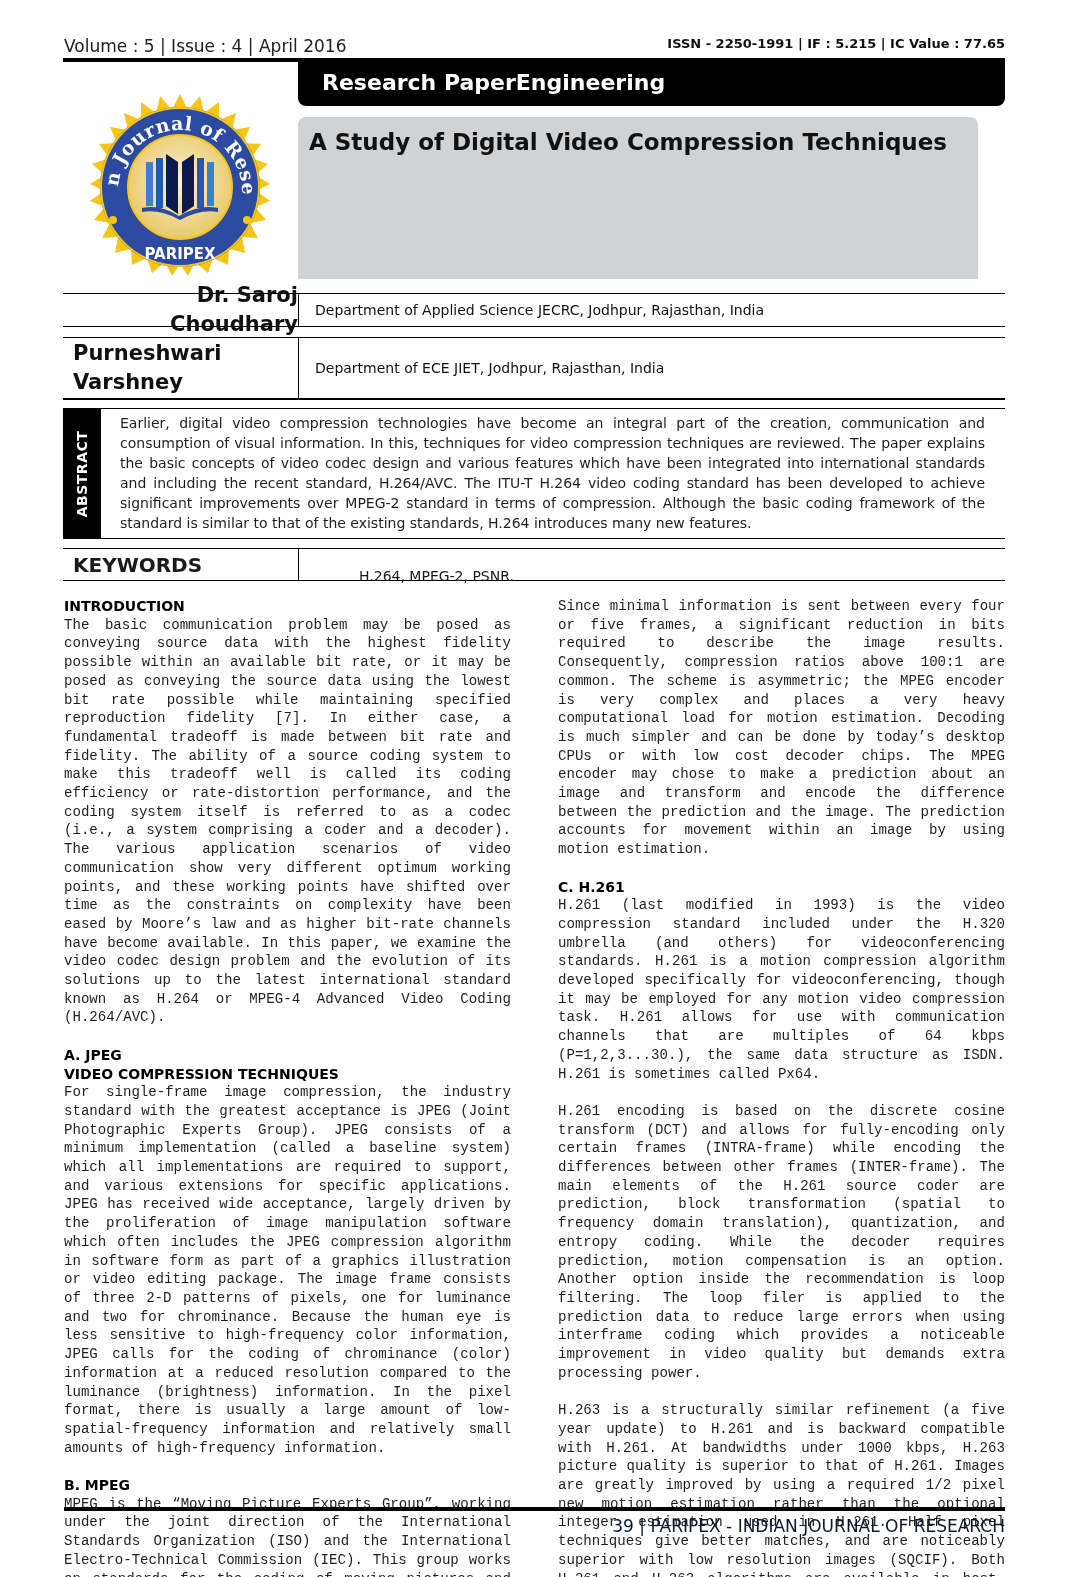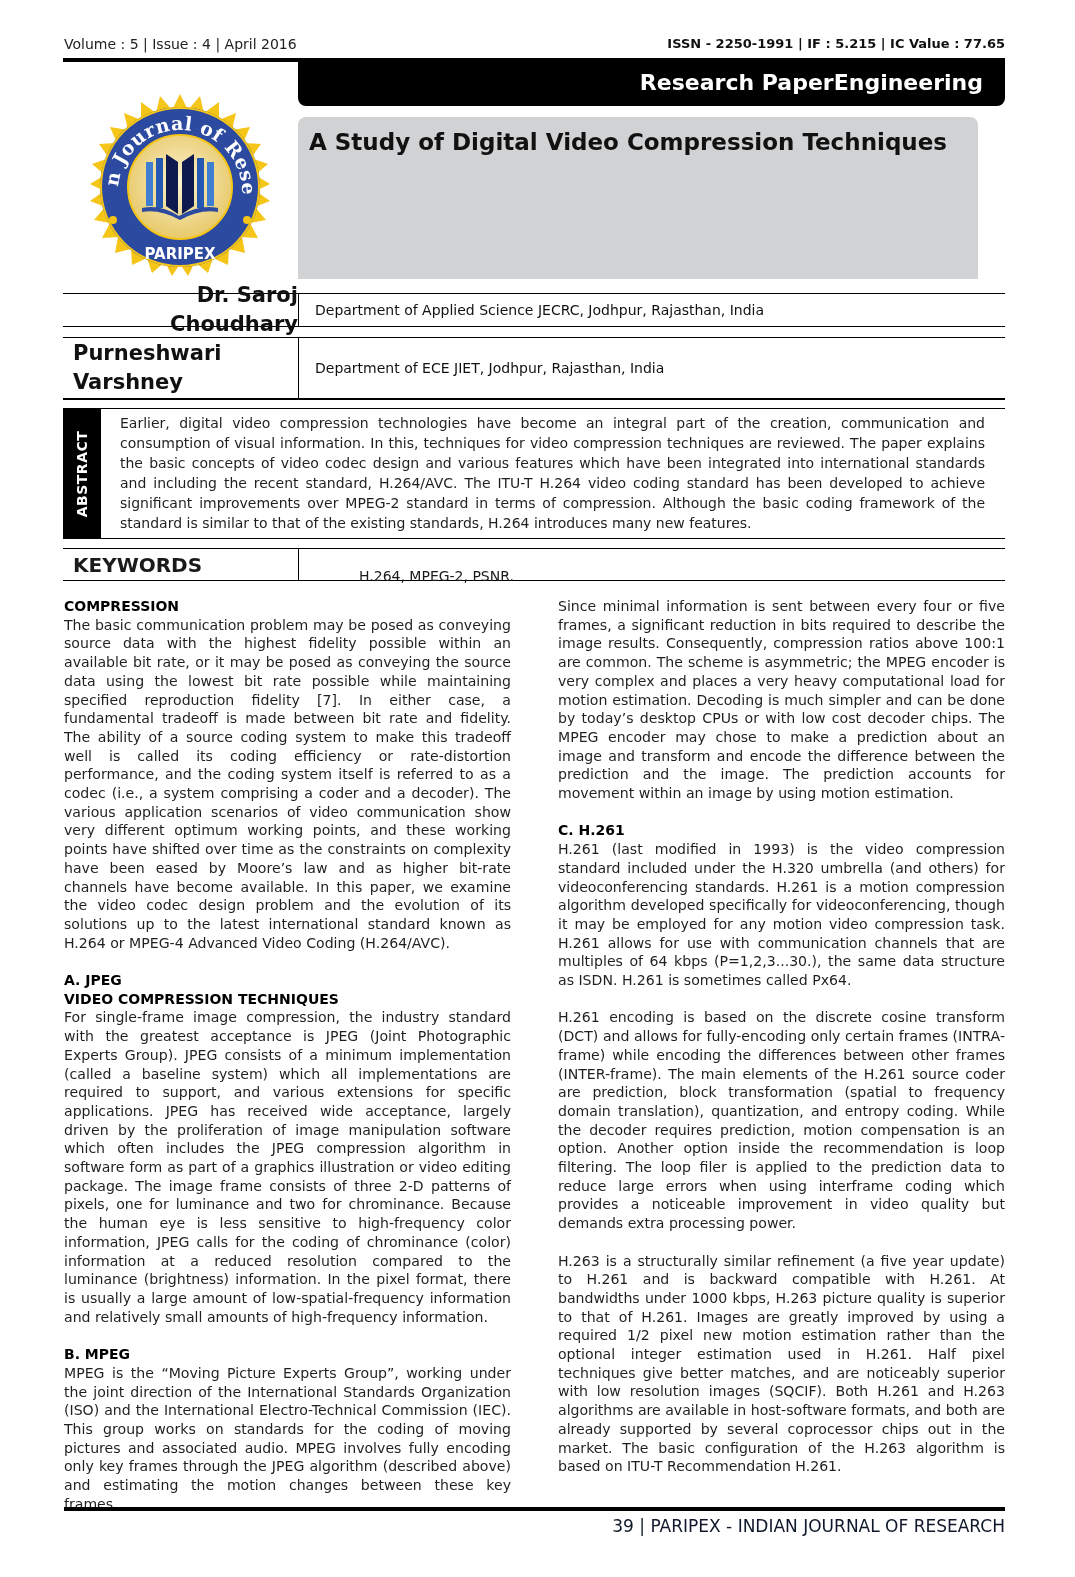--- a/index.html
+++ b/index.html
@@ -5,29 +5,29 @@
   * { box-sizing: border-box; margin: 0; padding: 0; }
   html, body { background: #ffffff; }
   body {
     width: 1075px; height: 1577px; position: relative; overflow: hidden;
     font-family: "DejaVu Sans", "Liberation Sans", sans-serif;
     color: #1a1a1a;
   }
   .abs { position: absolute; }
 
   
-  .meta-left { left: 64px; top: 36px; font-size: 14px; color: #222; }
+  .meta-left { left: 64px; top: 36px; font-size: 17px; color: #222; }
   .meta-right { right: 70px; top: 36px; font-size: 13px; font-weight: bold; color: #111; }
   .top-rule { left: 63px; top: 58px; width: 942px; height: 4px; background: #000; }
 
   
   .cat-bar {
     left: 298px; top: 58px; width: 707px; height: 48px;
     background: #000; border-radius: 0 0 8px 8px;
-    display: flex; align-items: center; justify-content: flex-end;
+    display: flex; align-items: center; justify-content: flex-start;
     padding: 0 22px 0 24px; color: #fff;
   }
   .cat-bar span { font-size: 22px; font-weight: bold; }
 
   
   .title-box {
     left: 298px; top: 117px; width: 680px; height: 162px;
     background: #d1d2d4; border-radius: 8px 8px 0 0;
   }
   .title-box h1 {
@@ -72,21 +72,21 @@
     left: 63px; top: 548px; width: 942px; height: 33px;
     border-top: 1.5px solid #000; border-bottom: 1.5px solid #000; display: flex; gap: 44px;
   }
   .kw-label { width: 236px; border-right: 1.5px solid #000; padding-left: 10px; font-weight: bold; font-size: 20px; display: flex; align-items: center; }
   .kw-value { padding-left: 16px; font-size: 14px; display: flex; align-items: center; margin-top: 23px; }
 
   
   .col { top: 597px; width: 447px; font-size: 14.1px; line-height: 18.7px; color: #1f1f1f; }
   .col-left { left: 64px; }
   .col-right { left: 558px; }
-  .col p { text-align: justify; hyphens: none; }
+  .col p { text-align: justify; hyphens: none; font-family: Liberation Mono, monospace; }
   .col h2 { font-size: 14px; font-weight: bold; color: #000; line-height: 18.7px; }
   .gap { height: 18.7px; }
 
   
   .bottom-rule { left: 64px; top: 1507px; width: 941px; height: 4px; background: #000; }
   .footer { right: 70px; top: 1516px; font-size: 17px; color: #0f172a; }
 </style>
 </head>
 <body>
 
@@ -157,21 +157,21 @@
   </div>
   <p class="abstract-text">Earlier, digital video compression technologies have become an integral part of the creation, communication and consumption of visual information. In this, techniques for video compression techniques are reviewed. The paper explains the basic concepts of video codec design and various features which have been integrated into international standards and including the recent standard, H.264/AVC. The ITU-T H.264 video coding standard has been developed to achieve significant improvements over MPEG-2 standard in terms of compression. Although the basic coding framework of the standard is similar to that of the existing standards, H.264 introduces many new features.</p>
 </div>
 
 <div class="abs kw-row">
   <div class="kw-label">KEYWORDS</div>
   <div class="kw-value">H.264, MPEG-2, PSNR.</div>
 </div>
 
 <div class="abs col col-left">
-  <h2>COMPRESSION</h2>
+  <h2>INTRODUCTION</h2>
   <p>The basic communication problem may be posed as conveying source data with the highest fidelity possible within an available bit rate, or it may be posed as conveying the source data using the lowest bit rate possible while maintaining specified reproduction fidelity [7]. In either case, a fundamental tradeoff is made between bit rate and fidelity. The ability of a source coding system to make this tradeoff well is called its coding efficiency or rate-distortion performance, and the coding system itself is referred to as a codec (i.e., a system comprising a coder and a decoder). The various application scenarios of video communication show very different optimum working points, and these working points have shifted over time as the constraints on complexity have been eased by Moore’s law and as higher bit-rate channels have become available. In this paper, we examine the video codec design problem and the evolution of its solutions up to the latest international standard known as H.264 or MPEG-4 Advanced Video Coding (H.264/AVC).</p>
   <div class="gap"></div>
   <h2>A. JPEG</h2>
   <h2>VIDEO COMPRESSION TECHNIQUES</h2>
   <p>For single-frame image compression, the industry standard with the greatest acceptance is JPEG (Joint Photographic Experts Group). JPEG consists of a minimum implementation (called a baseline system) which all implementations are required to support, and various extensions for specific applications. JPEG has received wide acceptance, largely driven by the proliferation of image manipulation software which often includes the JPEG compression algorithm in software form as part of a graphics illustration or video editing package. The image frame consists of three 2-D patterns of pixels, one for luminance and two for chrominance. Because the human eye is less sensitive to high-frequency color information, JPEG calls for the coding of chrominance (color) information at a reduced resolution compared to the luminance (brightness) information. In the pixel format, there is usually a large amount of low-spatial-frequency information and relatively small amounts of high-frequency information.</p>
   <div class="gap"></div>
   <h2>B. MPEG</h2>
   <p>MPEG is the “Moving Picture Experts Group”, working under the joint direction of the International Standards Organization (ISO) and the International Electro-Technical Commission (IEC). This group works on standards for the coding of moving pictures and associated audio. MPEG involves fully encoding only key frames through the JPEG algorithm (described above) and estimating the motion changes between these key frames.</p>
 </div>
 

